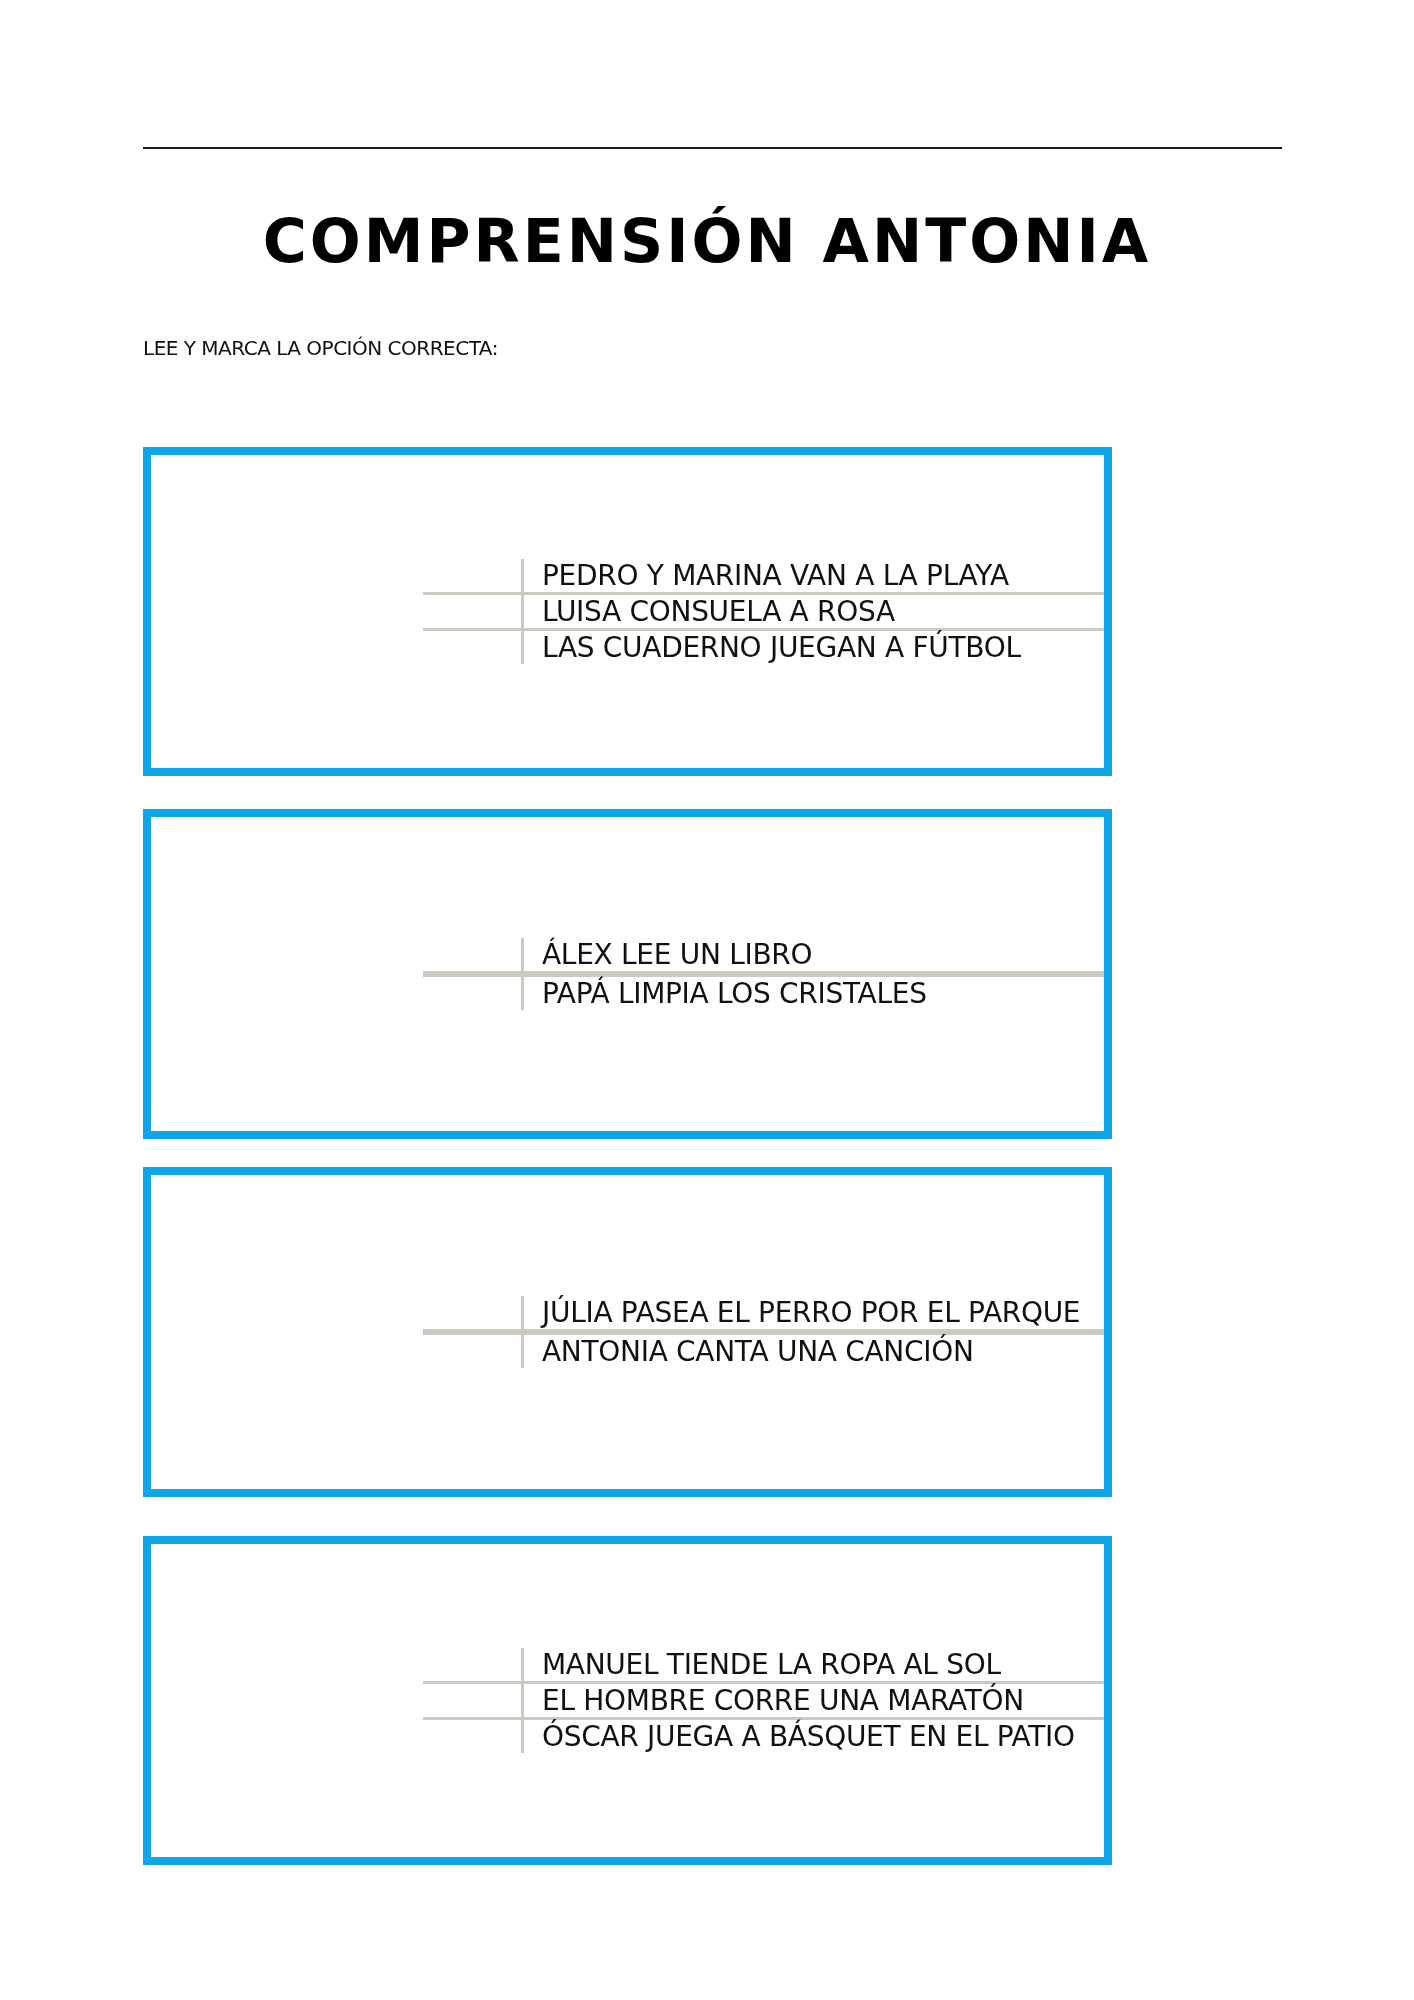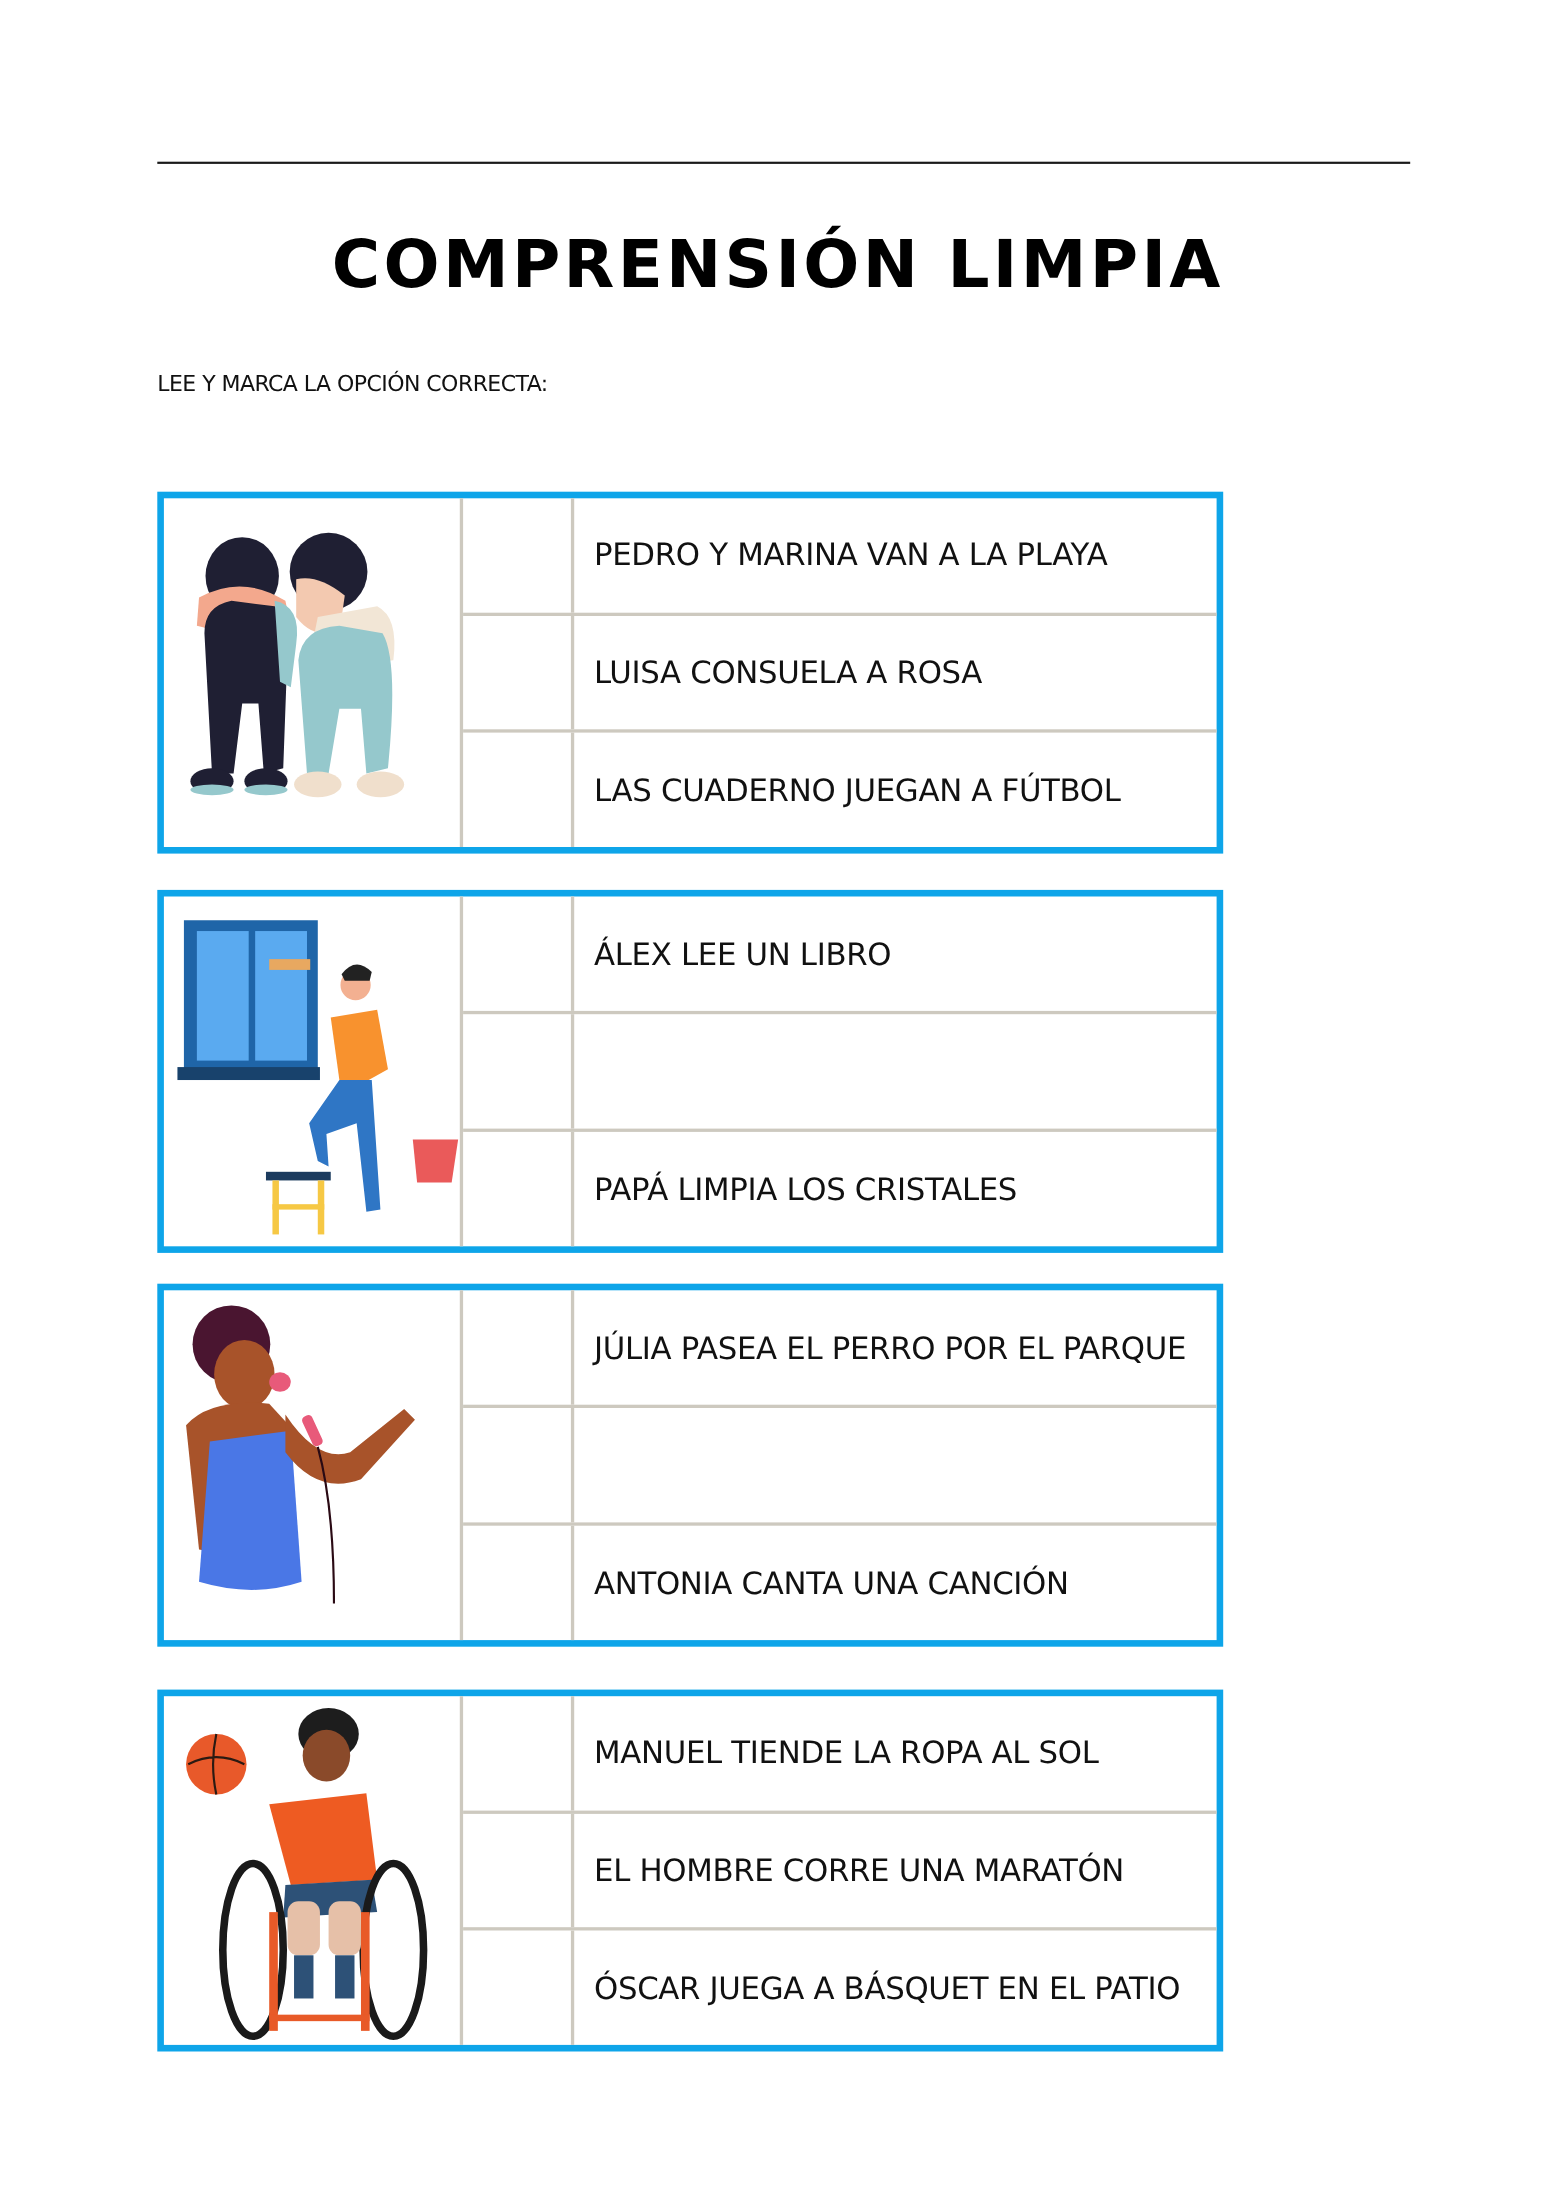--- a/index.html
+++ b/index.html
@@ -12,38 +12,38 @@
     position: absolute; left: 0; width: 1414px; top: 206px; text-align: center;
     font-family: "DejaVu Sans", sans-serif; font-weight: bold; font-size: 60px;
     letter-spacing: 3px; transform: scaleY(1.0); color: #000;
   }
   .instructions {
     position: absolute; left: 143px; top: 336px;
     font-family: "DejaVu Sans", sans-serif; font-size: 20px; letter-spacing: -0.5px; color: #111;
   }
   .exercise {
     position: absolute; left: 143px; width: 969px;
-    border: 6px solid #0ea5e9; box-sizing: border-box; display: flex; background: #fff;
+    border: 8px solid #0ea5e9; box-sizing: border-box; display: flex; background: #fff; align-items: center;
   }
   .img-cell { width: 269px; border-right: 3px solid #cdc9bf; position: relative; flex: none; }
   .img-cell svg { position: absolute; left: 0; top: 0; width: 100%; height: 100%; }
   .rows { flex: 1; display: flex; flex-direction: column; }
   .row { flex: 1; display: flex; border-bottom: 3px solid #cdc9bf; }
   .row:last-child { border-bottom: none; }
   .check-cell { width: 98px; flex: none; border-right: 3px solid #cdc9bf; cursor: pointer; }
   .text-cell {
     flex: 1; display: flex; align-items: center; padding-left: 18px;
     font-family: "DejaVu Sans", sans-serif; font-size: 28px; letter-spacing: -0.3px; color: #111;
   }
 </style>
 </head>
 <body>
 
 <div class="top-rule"></div>
-<div class="title">COMPRENSIÓN LIMPIA</div>
+<div class="title">COMPRENSIÓN ANTONIA</div>
 <div class="instructions">LEE Y MARCA LA OPCIÓN CORRECTA:</div>
 
 <div class="exercise" style="top:447px;height:329px;">
   <div class="img-cell">
     <svg viewBox="0 0 269 323">
 
       <ellipse cx="70" cy="72" rx="34" ry="36" fill="#1f1f33"></ellipse>
       <path d="M30 92 Q70 70 110 95 L115 120 Q70 130 28 118 Z" fill="#f3a88d"></path>
       <path d="M35 125 Q35 100 60 95 L100 100 Q115 110 112 140 L108 250 L90 255 L85 190 L70 190 L62 255 L42 255 Z" fill="#1f1f33"></path>
       <path d="M100 95 Q125 100 120 135 L115 175 L105 170 Z" fill="#95c8cc"></path>

